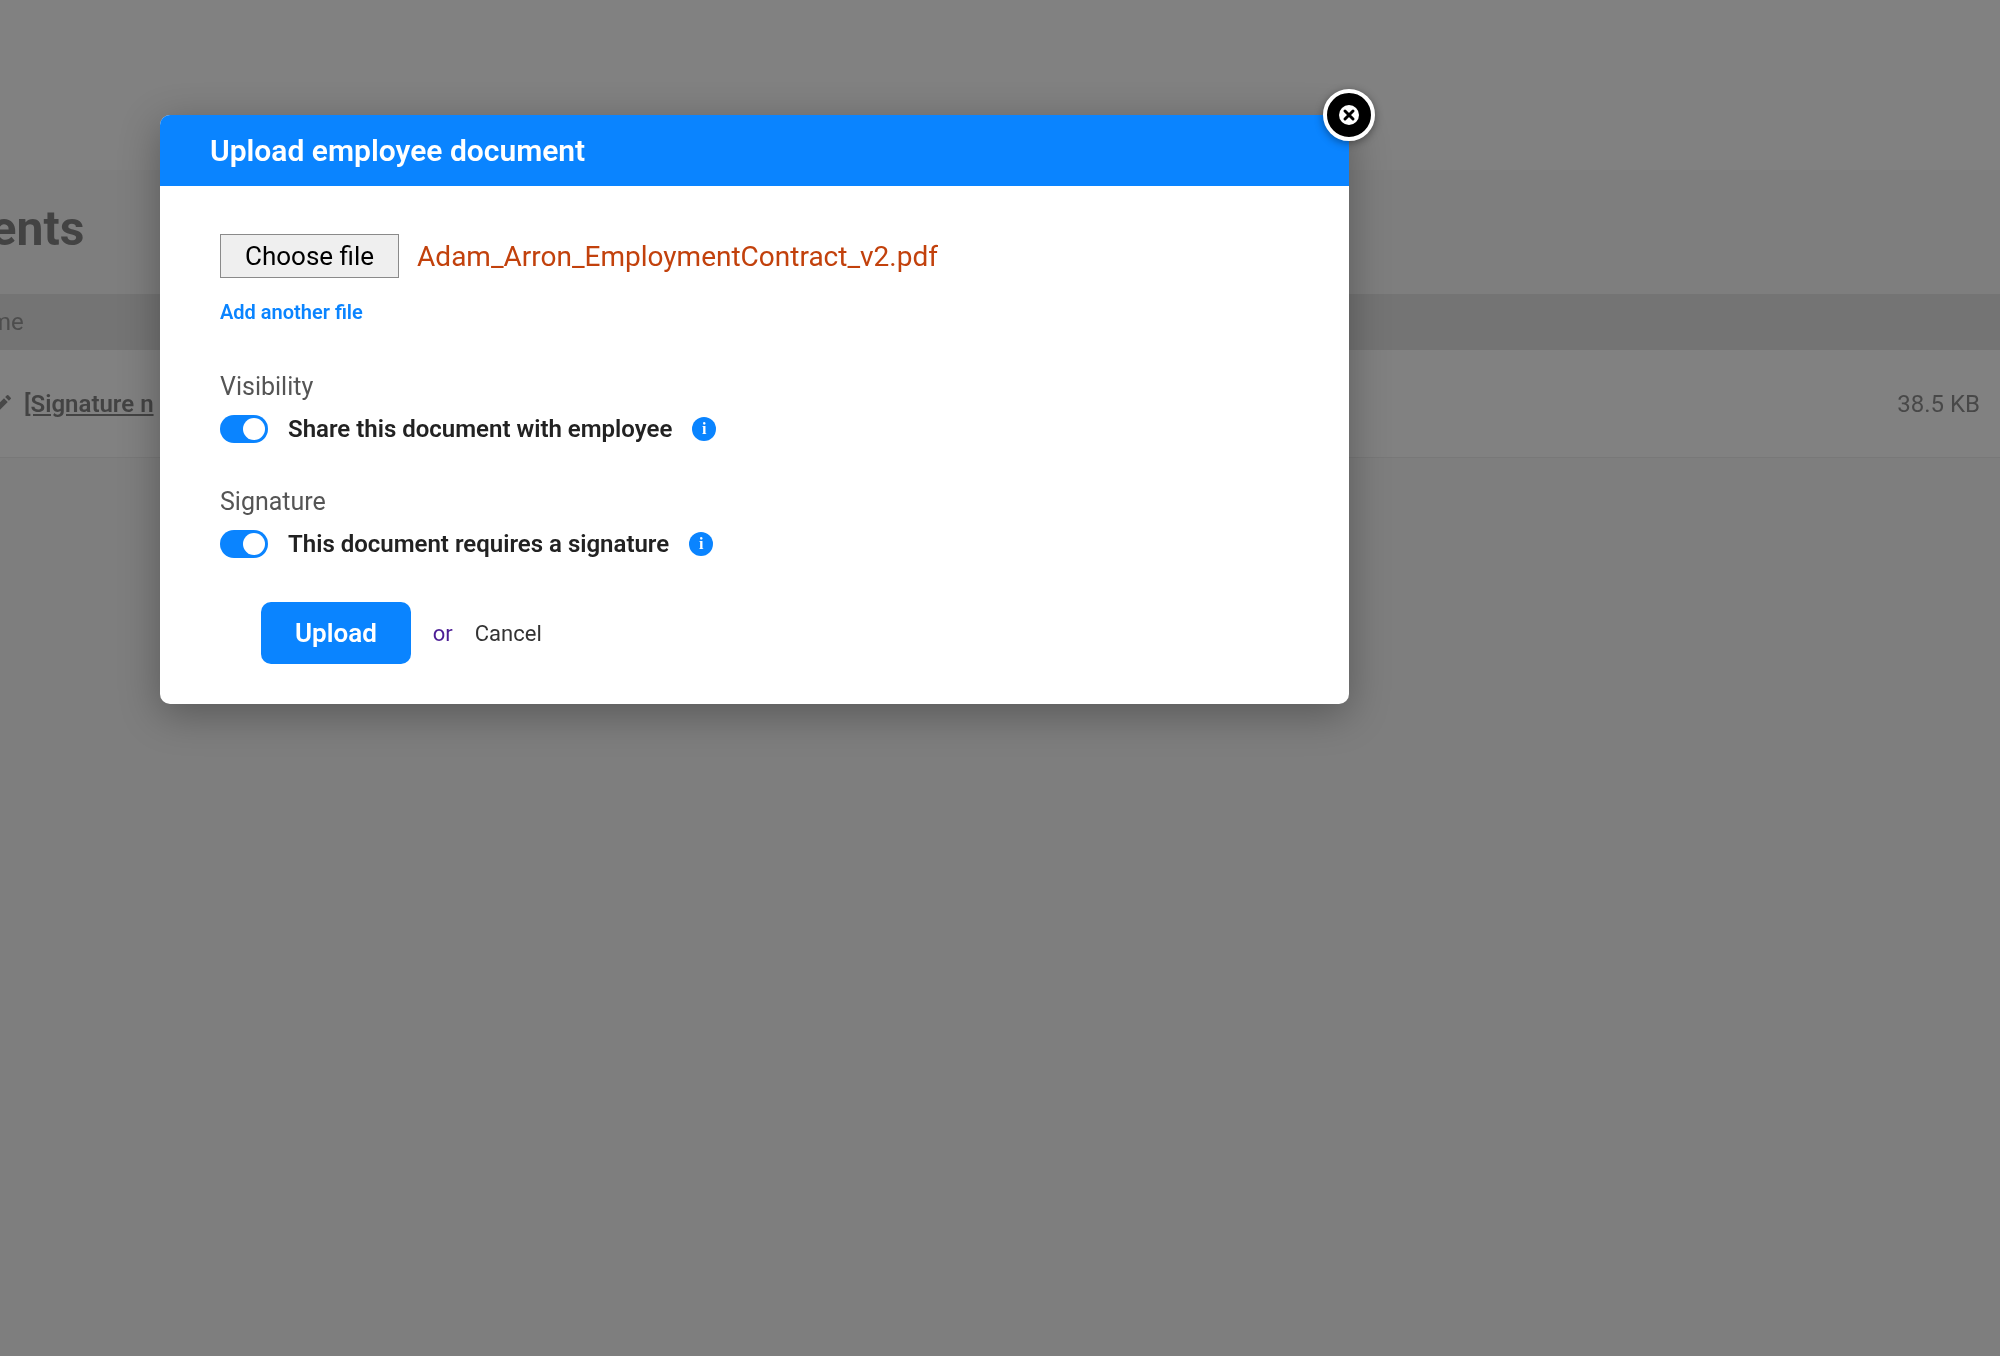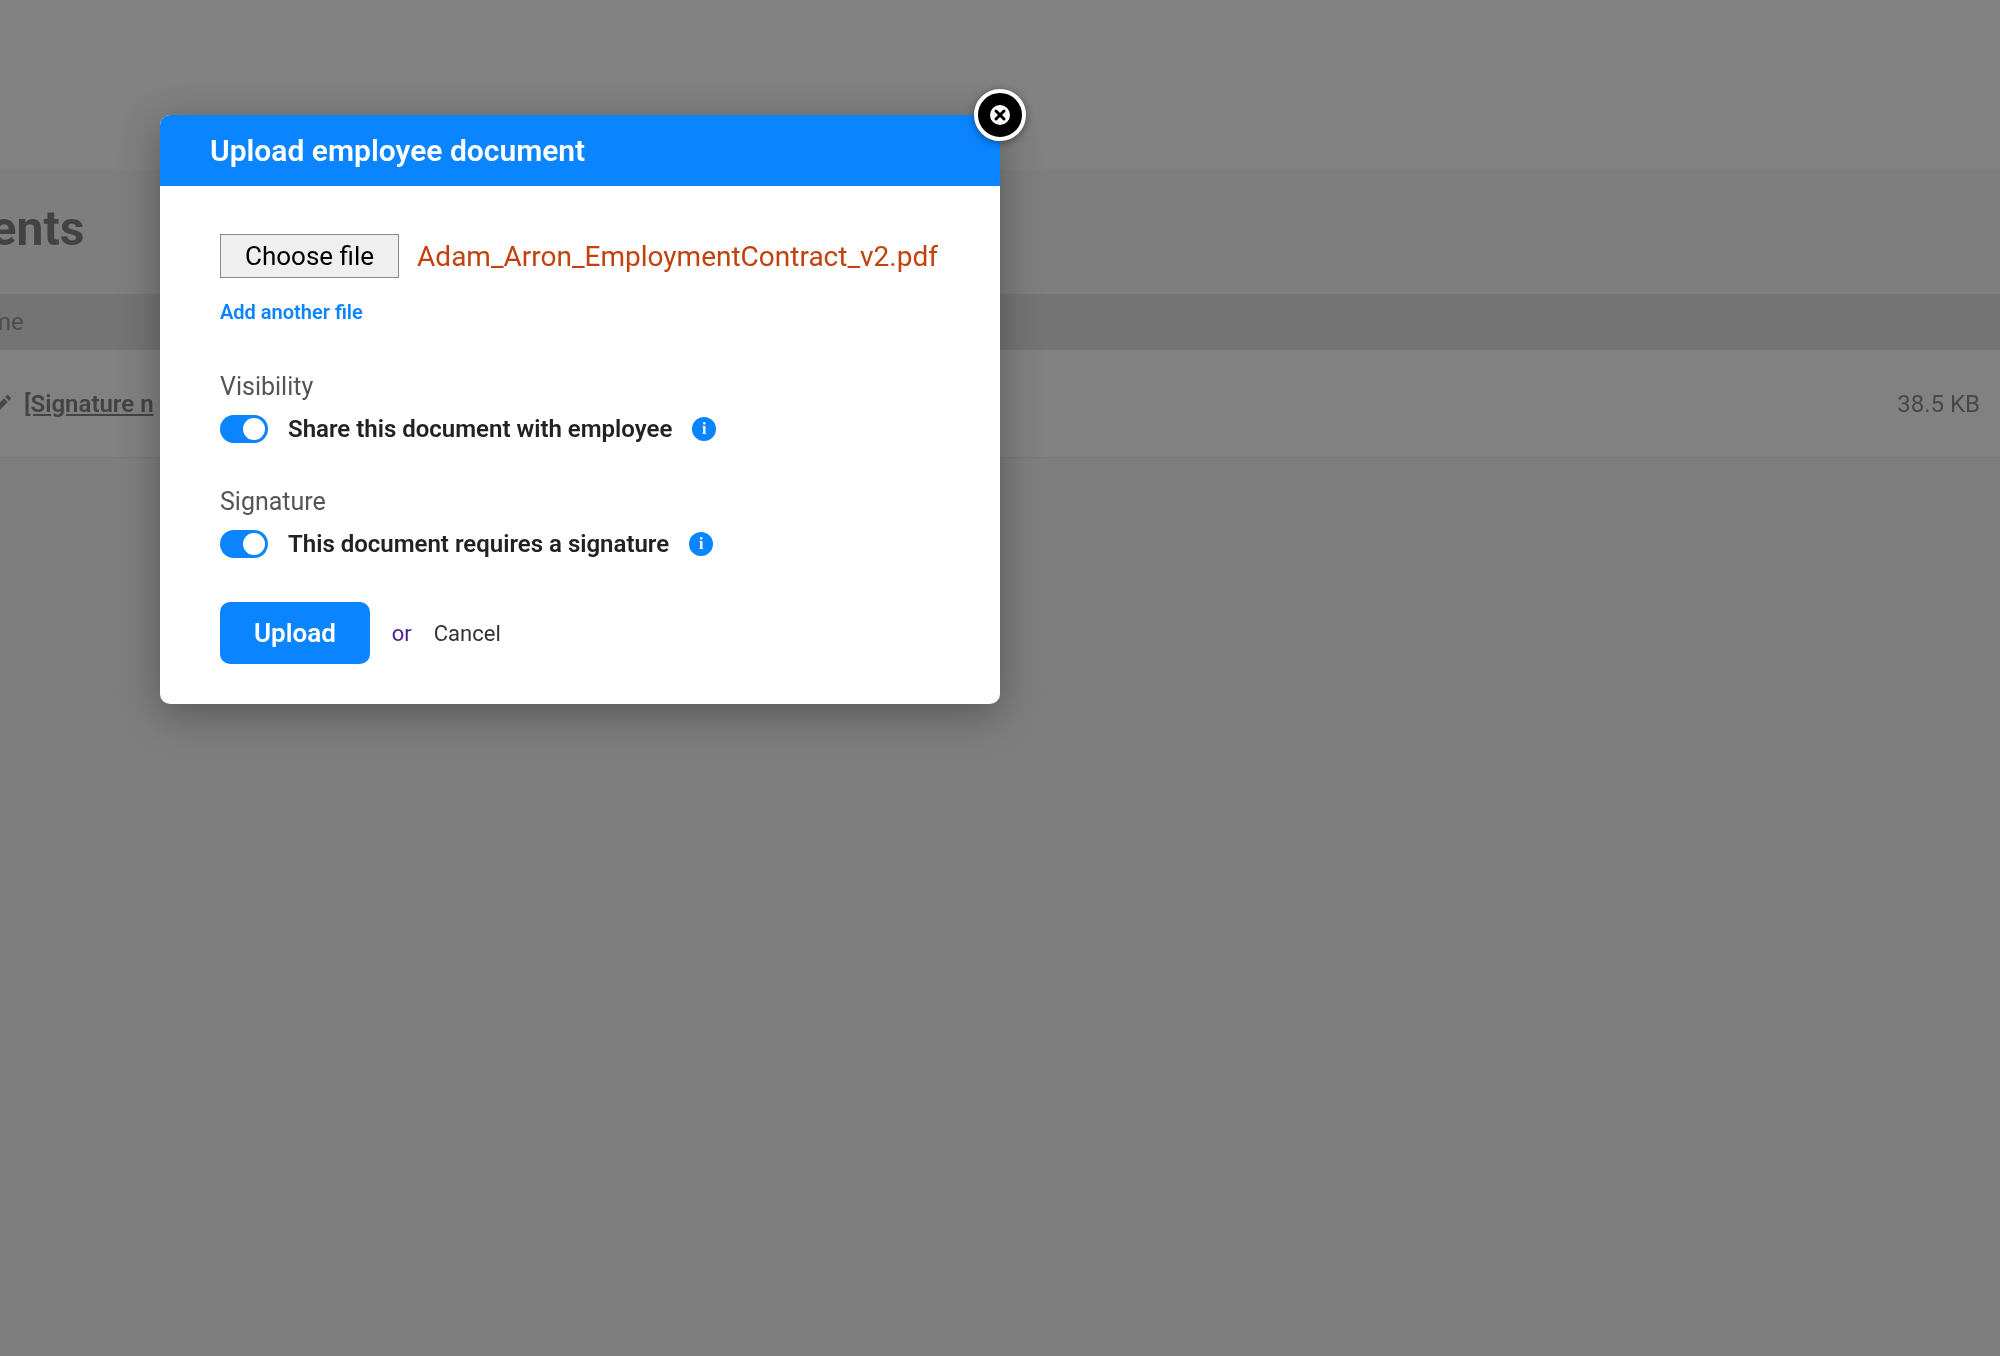--- a/index.html
+++ b/index.html
@@ -69,21 +69,21 @@
     position: absolute;
     inset: 0;
     background: rgba(80,80,80,0.72);
   }
 
   
   .modal {
     position: absolute;
     top: 115px;
     left: 160px;
-    width: 840px;
+    width: 1189px;
     background: #fff;
     border-radius: 10px;
     box-shadow: 0 10px 40px rgba(0,0,0,0.3);
     overflow: visible;
   }
   .modal-header {
     background: #0a84ff;
     color: #fff;
     padding: 18px 50px 18px 50px;
     border-radius: 10px 10px 0 0;
@@ -198,20 +198,21 @@
   .upload-btn {
     background: #0a84ff;
     color: #fff;
     border: none;
     font-size: 26px;
     font-weight: 600;
     padding: 16px 34px;
     border-radius: 10px;
     cursor: pointer;
     font-family: inherit;
+    margin-left: 41px;
   }
   .or-text {
     color: #4c1d95;
     font-size: 22px;
   }
   .cancel-link {
     color: #333;
     font-size: 22px;
     cursor: pointer;
   }

